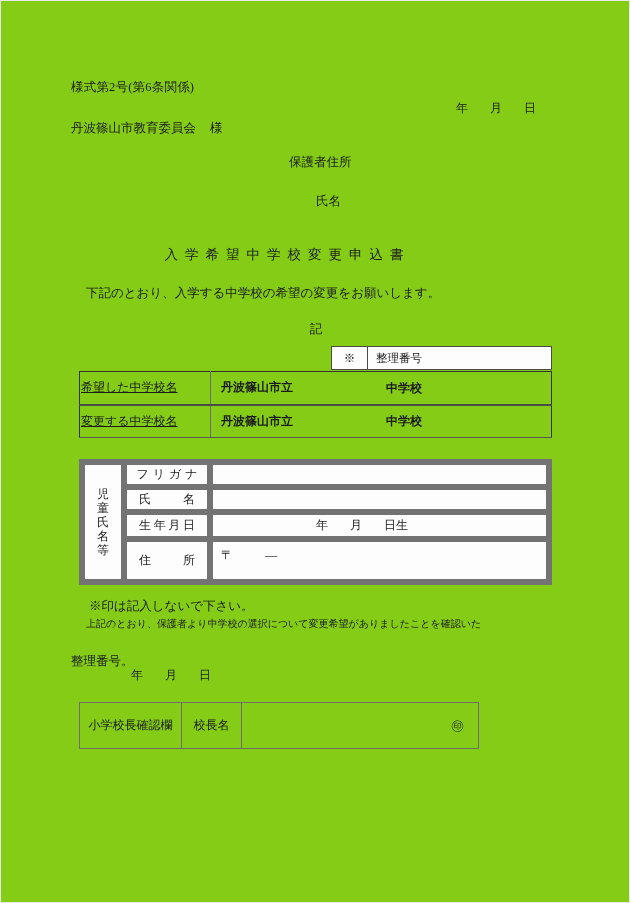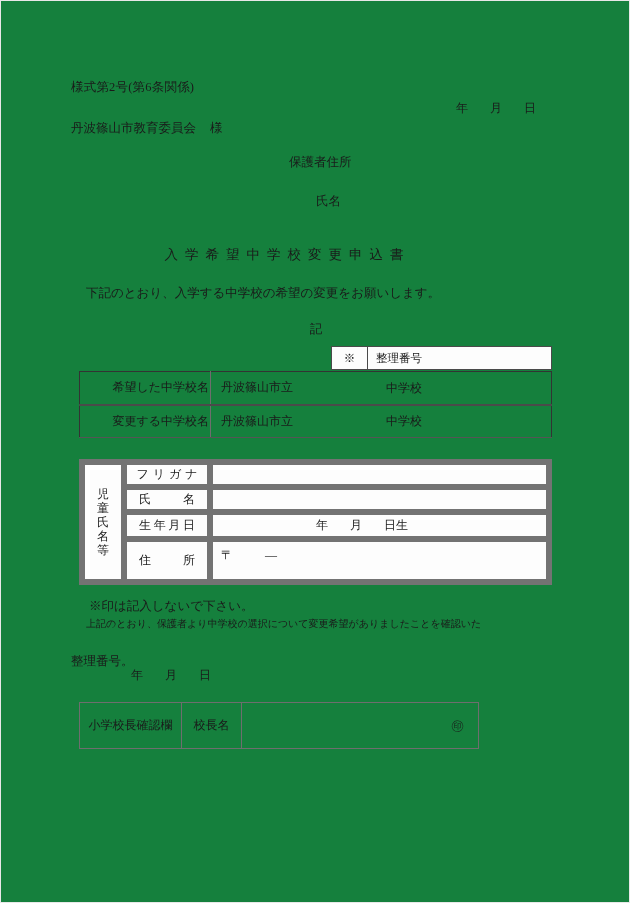--- a/index.html
+++ b/index.html
@@ -9,21 +9,21 @@
     background: #ffffff;
   }
   body {
     font-family: "Liberation Serif", "DejaVu Serif", serif;
     color: #1a1a1a;
   }
   .page {
     position: relative;
     width: 630px;
     height: 903px;
-    background: #15803d;
+    background: #84cc16;
     box-sizing: border-box;
     border: 1px solid #e8e8e8;
     overflow: hidden;
   }
   .abs { position: absolute; }
 
   
   .form-no {
     left: 70px; top: 78px;
     font-size: 12.5px;
@@ -114,27 +114,29 @@
     height: 33px;
     font-size: 12px;
     box-sizing: border-box;
   }
   .school-table tr.first td { border-bottom-width: 2px; border-bottom-color: #4a4a4a; }
   .school-table tr.first td.lbl,
   .school-table tr.first td.val { border-top: 1.8px solid #333; }
   .school-table tr.last td { border-bottom: 1.6px solid #555; }
   .school-table td.lbl {
     width: 131px;
-    text-align: right;
+    text-align: left;
     border-left: 1.8px solid #333;
+    text-decoration: underline;
   }
   .school-table td.val {
     padding-left: 10px;
     border-right: 1.8px solid #333;
     position: relative;
+    font-weight: bold;
   }
   .school-table td.val .city { }
   .school-table td.val .suffix {
     position: absolute;
     left: 175px;
     top: 50%;
     transform: translateY(-50%);
   }
 
   

